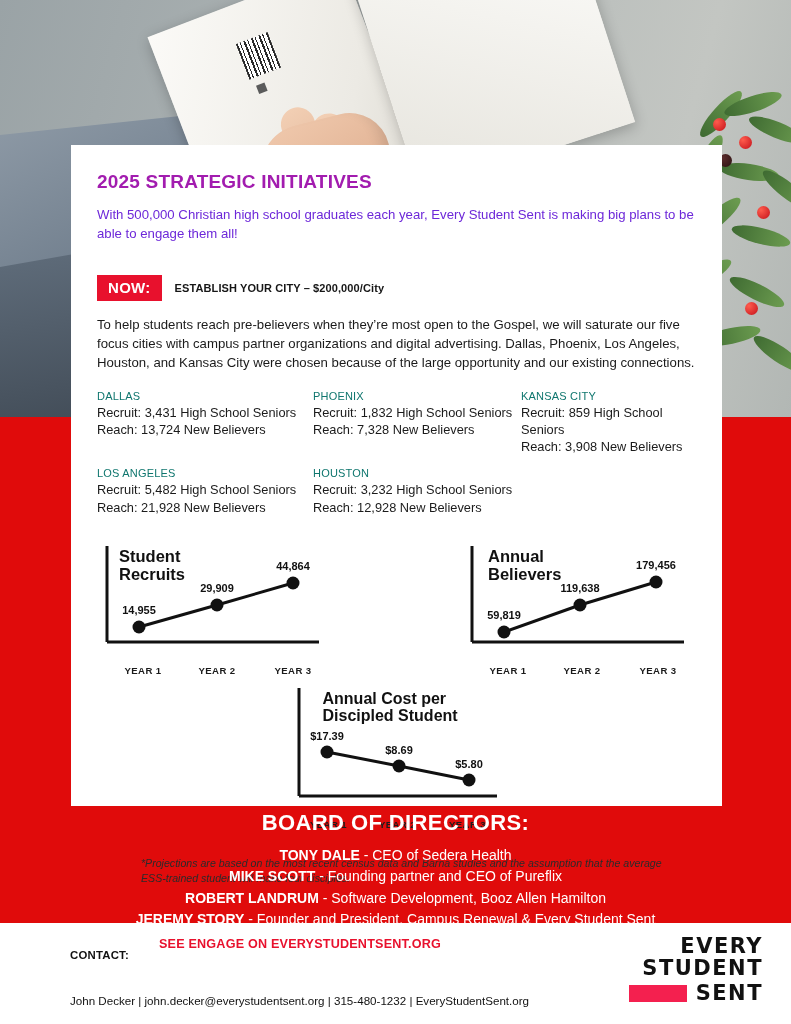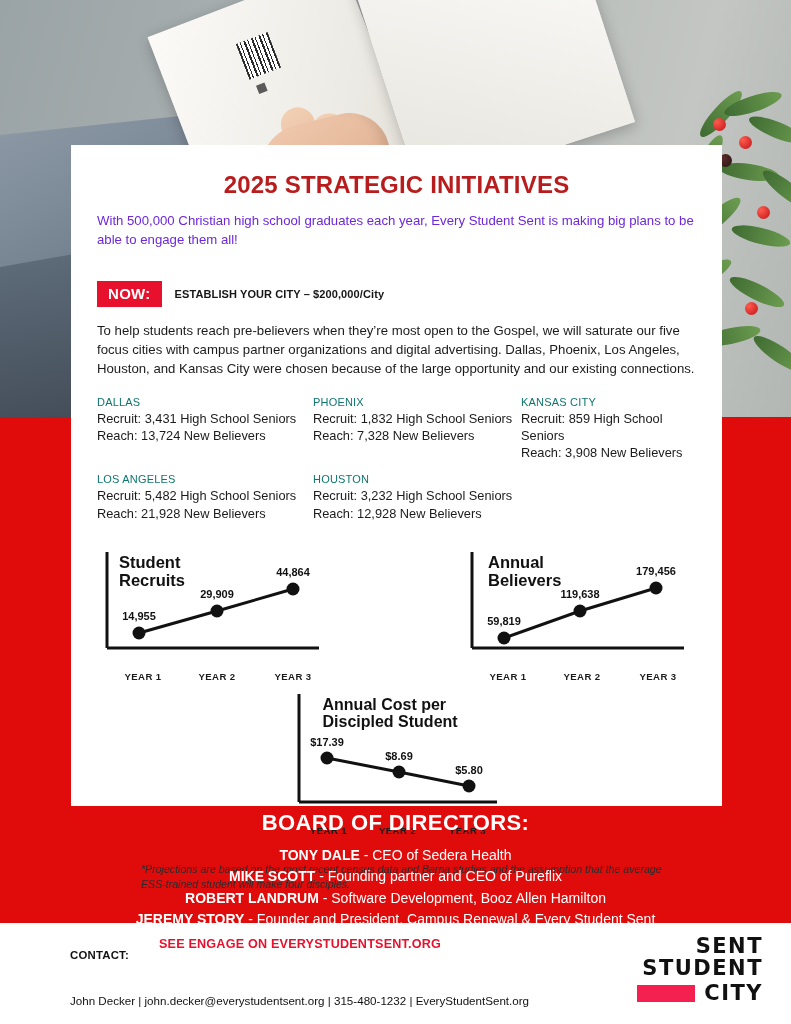--- a/index.html
+++ b/index.html
@@ -139,23 +139,23 @@
   
   .card {
     position: absolute;
     left: 71px; top: 145px;
     width: 651px; height: 661px;
     background: #ffffff;
     padding: 16px 26px 0 26px;
   }
 
   .headline {
-    text-align: center;
-    color: #b91c1c;
-    font-size: 24px;
+    text-align: left;
+    color: #a21caf;
+    font-size: 19px;
     font-weight: bold;
     letter-spacing: .2px;
     margin-top: 10px;
   }
   .intro {
     font-size: 13.2px;
     line-height: 1.42;
     color: #6d28d9;
     margin-top: 13px;
   }
@@ -505,19 +505,19 @@
   <div class="board-line">
     <b>JEREMY STORY</b><span> - Founder and President, Campus Renewal &amp; Every Student Sent</span>
   </div>
 </div>
 
 <div class="engage">SEE ENGAGE ON EVERYSTUDENTSENT.ORG</div>
 <div class="contact-label">CONTACT:</div>
 <div class="contact-line">John Decker  | john.decker@everystudentsent.org  |  315-480-1232  |  EveryStudentSent.org</div>
 
 <div class="logo">
-  <div class="logo-row">SENT</div>
+  <div class="logo-row">EVERY</div>
   <div class="logo-row">STUDENT</div>
   <div class="logo-last">
     <span class="logo-bar"></span>
-    <span class="logo-row">CITY</span>
+    <span class="logo-row">SENT</span>
   </div>
 </div>
 
 </body></html>

